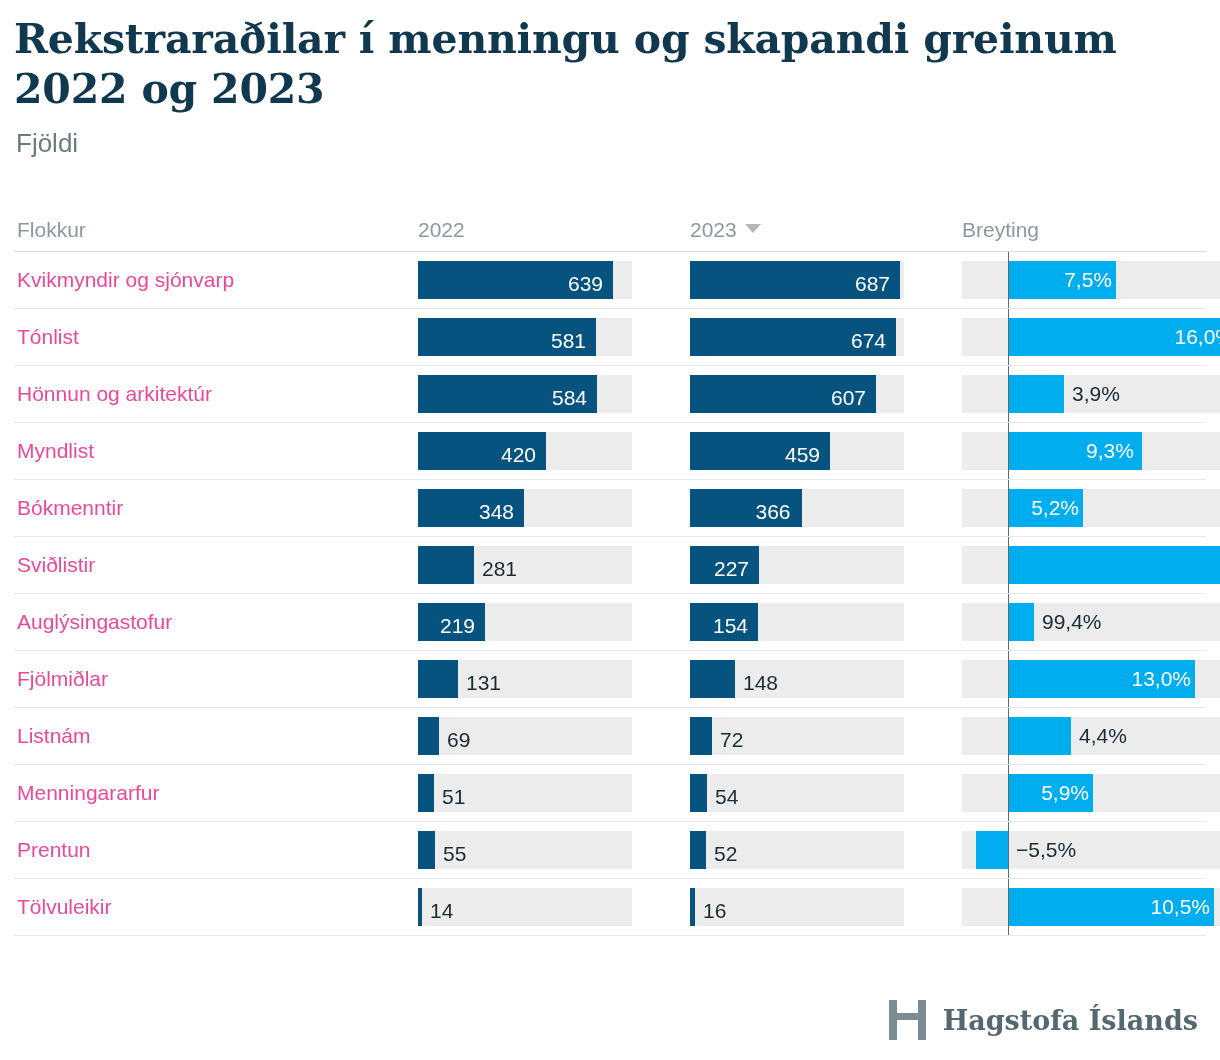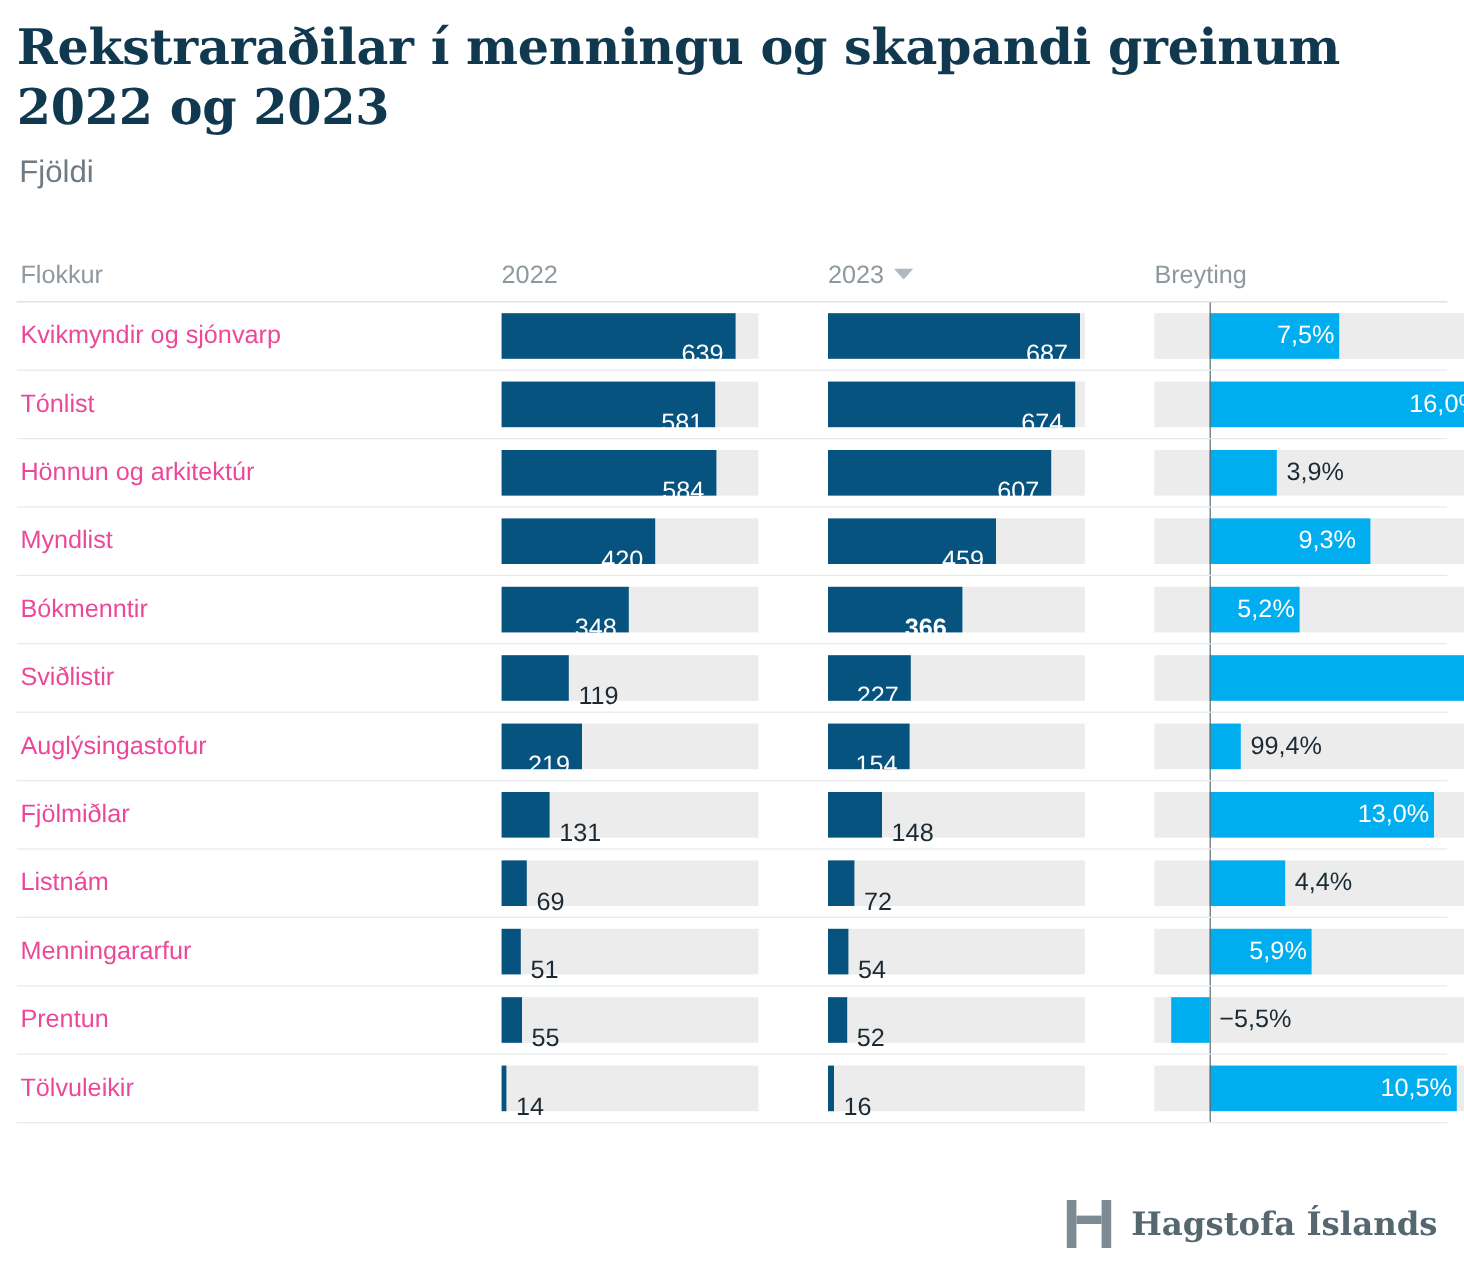--- a/index.html
+++ b/index.html
@@ -117,21 +117,21 @@
   .bar {
     position: absolute;
     left: 0;
     top: 0;
     height: 38px;
     background: #0d5c8e;
     background: #07537f;
   }
   .bar-val {
     position: absolute;
-    top: 16px;
+    top: 4px;
     height: 38px;
     line-height: 38px;
     font-size: 21px;
     white-space: nowrap;
   }
   .bar-val.inside {
     color: #ffffff;
     right: auto;
   }
   .bar-val.outside {
@@ -302,52 +302,52 @@
           <div class="c-2023">
             <div class="track">
               <div class="bar" style="width: 140px; background: rgb(7, 83, 127);"></div>
               <div class="bar-val inside" style="left: 92px; width: 38px; text-align: right;">459</div>
             </div>
           </div>
           <div class="c-change">
             <div class="chg-wrap">
               <div class="chg-bar" style="background: rgb(0, 174, 239); left: 46px; width: 134px;"></div>
               <div class="chg-zero" style="left: 46px;"></div>
-              <div class="chg-val inside" style="left: 120px; width: 56px; text-align: left;">9,3%</div>
+              <div class="chg-val inside" style="left: 120px; width: 56px; text-align: center;">9,3%</div>
             </div>
           </div>
         </div>
         <div class="row">
           <div class="c-label">Bókmenntir</div>
           <div class="c-2022">
             <div class="track">
               <div class="bar" style="width: 106px; background: rgb(7, 83, 127);"></div>
               <div class="bar-val inside" style="left: 58px; width: 38px; text-align: right;">348</div>
             </div>
           </div>
           <div class="c-2023">
             <div class="track">
               <div class="bar" style="width: 112px; background: rgb(7, 83, 127);"></div>
-              <div class="bar-val inside" style="left: 64px; width: 38px; text-align: left; font-weight: bold;">366</div>
+              <div class="bar-val inside" style="left: 64px; width: 38px; text-align: center;">366</div>
             </div>
           </div>
           <div class="c-change">
             <div class="chg-wrap">
               <div class="chg-bar" style="background: rgb(0, 174, 239); left: 46px; width: 75px;"></div>
               <div class="chg-zero" style="left: 46px;"></div>
               <div class="chg-val inside" style="left: 61px; width: 56px; text-align: right;">5,2%</div>
             </div>
           </div>
         </div>
         <div class="row">
           <div class="c-label">Sviðlistir</div>
           <div class="c-2022">
             <div class="track">
               <div class="bar" style="width: 56px; background: rgb(7, 83, 127);"></div>
-              <div class="bar-val outside" style="left: 64px;">119</div>
+              <div class="bar-val outside" style="left: 64px;">281</div>
             </div>
           </div>
           <div class="c-2023">
             <div class="track">
               <div class="bar" style="width: 69px; background: rgb(7, 83, 127);"></div>
               <div class="bar-val inside" style="left: 21px; width: 38px; text-align: right;">227</div>
             </div>
           </div>
           <div class="c-change">
             <div class="chg-wrap">

